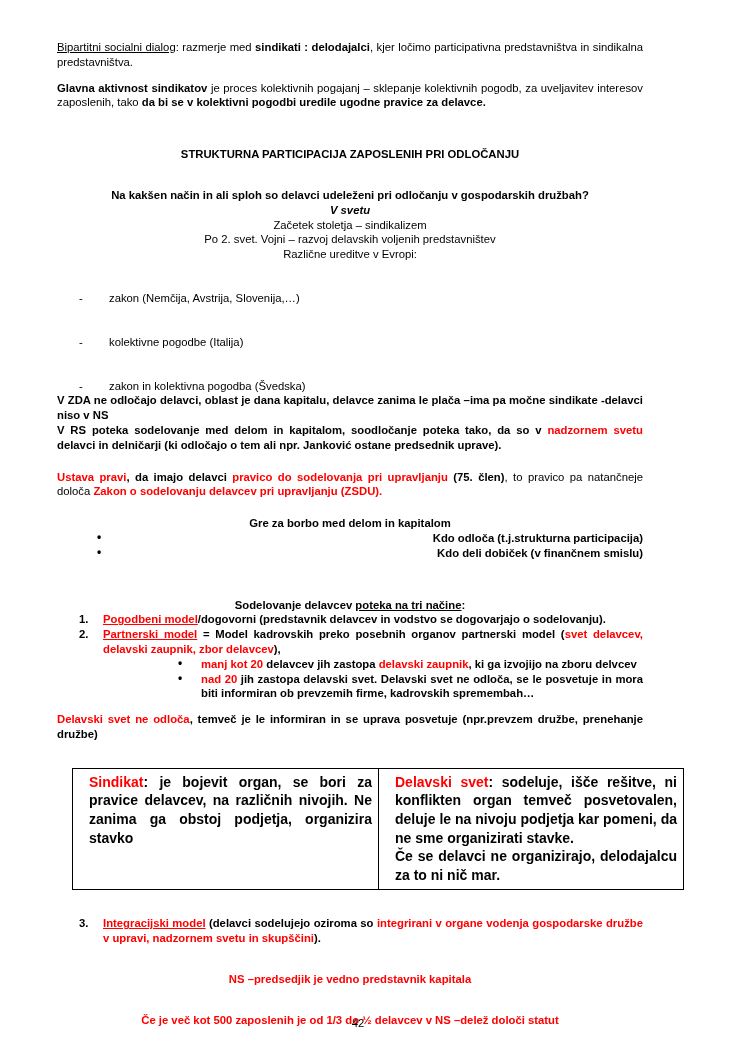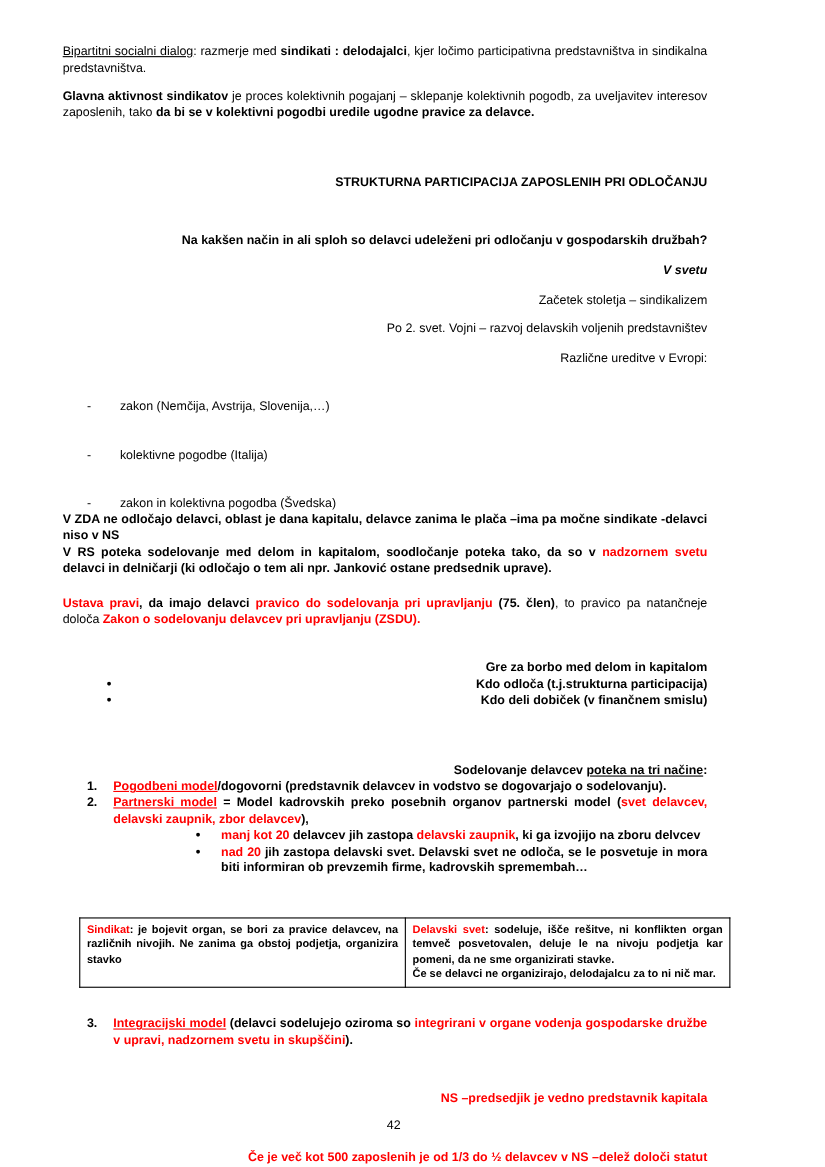--- a/index.html
+++ b/index.html
@@ -26,21 +26,21 @@
     text-align: justify;
   }
   p { margin: 0; }
   .spacer { height: 11px; }
   .spacer-lg { height: 26px; }
   .spacer-sm { height: 6px; }
   b, .b { font-weight: bold; }
   .red { color: #FF0000; }
   .u { text-decoration: underline; }
   .i { font-style: italic; }
-  .nojust { text-align: right; margin-top: 12px; }
+  .nojust { text-align: center; }
 
   
   ul.dash {
     list-style: none;
     margin: 0;
     padding: 0 0 0 22px;
   }
   ul.dash > li {
     position: relative;
     padding-left: 30px;
@@ -101,23 +101,23 @@
   
   table.cmp {
     border-collapse: collapse;
     width: 565px;
     margin-left: 15px;
     table-layout: fixed;
   }
   table.cmp td {
     border: 1px solid #000000;
     vertical-align: top;
-    padding: 4px 6px 5px 6px;
+    padding: 4px 6px 5px 16px;
     font-weight: bold;
-    font-size: 10px;
+    font-size: 14px;
     line-height: 1.33;
     text-align: justify;
   }
   table.cmp td.c1 { width: 283px; }
   table.cmp td.c2 { width: 282px; }
 
   .pagenum {
     position: absolute;
     left: 16px;
     right: 0;
@@ -185,20 +185,21 @@
       <li><b class="red u">Partnerski model</b><b> = Model kadrovskih preko posebnih organov partnerski model (</b><b class="red">svet delavcev, delavski zaupnik, zbor delavcev</b><b>),</b>
         <ul class="bul indented">
           <li class="b"><span class="red">manj kot 20</span><span> delavcev jih zastopa </span><span class="red">delavski zaupnik</span><span>, ki ga izvojijo na zboru delvcev</span></li>
           <li class="b"><span class="red">nad 20</span><span> jih zastopa delavski svet. Delavski svet ne odloča, se le posvetuje in mora biti informiran ob prevzemih firme, kadrovskih spremembah…</span></li>
         </ul>
       </li>
     </ol>
 
     <div class="spacer"></div>
 
+    <p class="b"><span class="red">Delavski svet ne odloča</span><span>, temveč je le informiran in se uprava posvetuje (npr.prevzem družbe, prenehanje družbe)</span></p>
 
     <div class="spacer-lg"></div>
 
     <table class="cmp">
       <tbody>
         <tr>
           <td class="c1"><span class="red">Sindikat</span><span>: je bojevit organ, se bori za pravice delavcev, na različnih nivojih. Ne zanima ga obstoj podjetja, organizira stavko</span></td>
           <td class="c2"><span class="red">Delavski svet</span><span>: sodeluje, išče rešitve, ni konflikten organ temveč posvetovalen, deluje le na nivoju podjetja kar pomeni, da ne sme organizirati stavke.</span><br><span>Če se delavci ne organizirajo, delodajalcu za to ni nič mar.</span></td>
         </tr>
       </tbody>

